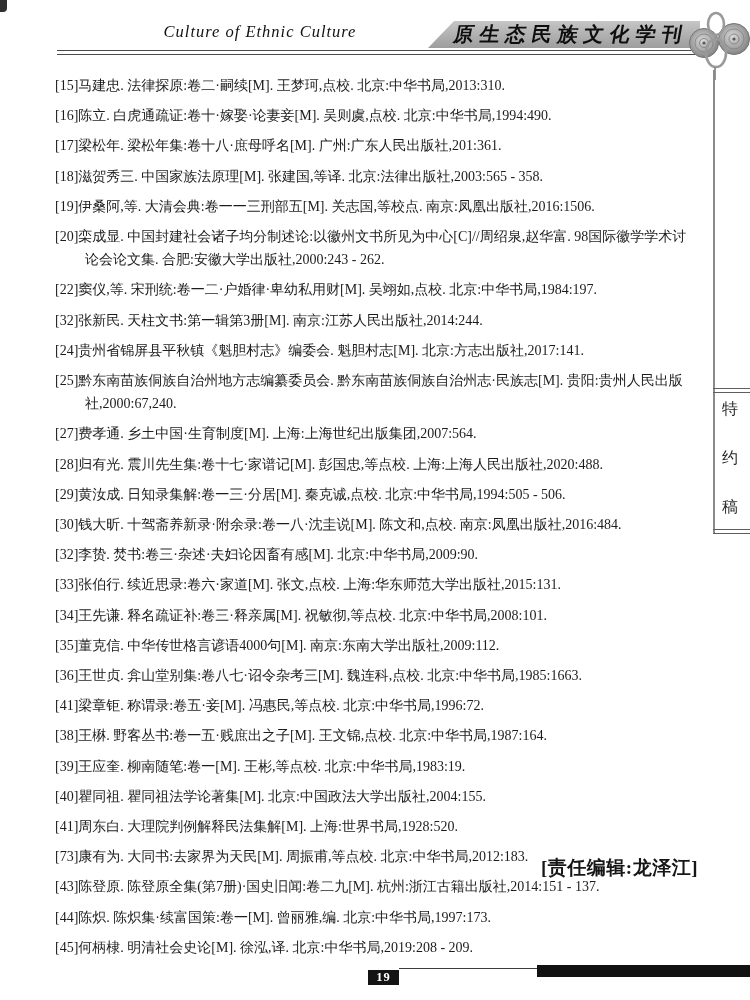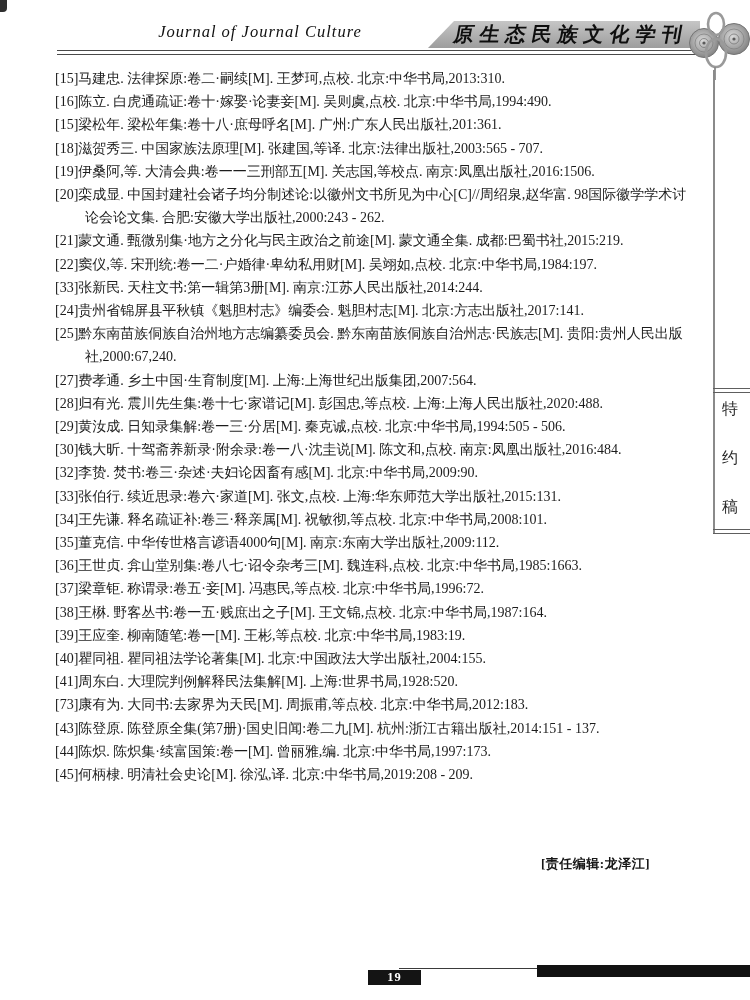--- a/index.html
+++ b/index.html
@@ -41,43 +41,43 @@
   .tab-rule.bottom{top:529px;}
   .tab-char{position:absolute;left:720px;width:20px;text-align:center;font-size:16px;color:#2a2a2a;}
   .tab-char.c0{top:399px;}
   .tab-char.c1{top:448px;}
   .tab-char.c2{top:497px;}
   
   .refs{
     position:absolute;left:55px;top:67px;width:643px;
     font-size:14px;line-height:23.2px;color:#1c1c1c;
   }
-  .ref{padding-left:30px;text-indent:-30px;}
+  .ref{padding-left:30px;text-indent:-30px;margin-top:7px;}
   
   .editor-note{
-    position:absolute;left:541px;top:855px;font-size:13px;font-weight:bold;color:#161616;letter-spacing:0.5px;
+    position:absolute;left:541px;top:855px;font-size:19px;font-weight:bold;color:#161616;letter-spacing:0.5px;
   }
   
   .footer-thin-rule{position:absolute;left:399px;top:968px;width:140px;height:1.3px;background:#3a3a3a;}
   .page-box{
-    position:absolute;left:368px;top:970px;width:53px;height:15px;background:#141414;
+    position:absolute;left:368px;top:970px;width:31px;height:15px;background:#141414;
     color:#ffffff;font-size:12.5px;font-weight:bold;text-align:center;line-height:15px;letter-spacing:1px;
   }
   .issue-info{
     position:absolute;left:408px;top:971px;height:16px;line-height:16px;
     font-size:11px;font-weight:bold;letter-spacing:1.5px;color:#222;white-space:nowrap;margin-top:38px;
   }
   .footer-bar{position:absolute;left:537px;top:965px;width:213px;height:11.5px;background:#121212;}
 </style>
 </head>
 <body>
 
 <div class="corner-speck"></div>
 
-<div class="journal-en">Journal of Journal Culture</div>
+<div class="journal-en">Culture of Ethnic Culture</div>
 
 <div class="banner">
   <span class="zh">原生态民族文化学刊</span>
 </div>
 
 <div class="header-rule"></div>
 
 <svg class="logo" viewBox="0 0 70 74">
   <defs>
     <radialGradient id="disc" cx="45%" cy="42%" r="62%">
@@ -105,39 +105,38 @@
 <div class="vline"></div>
 <div class="tab-rule top"></div>
 <div class="tab-rule bottom"></div>
 <div class="tab-char c0">特</div>
 <div class="tab-char c1">约</div>
 <div class="tab-char c2">稿</div>
 
 <div class="refs" id="refs">
     <div class="ref">[15]马建忠. 法律探原:卷二·嗣续[M]. 王梦珂,点校. 北京:中华书局,2013:310.</div>
     <div class="ref">[16]陈立. 白虎通疏证:卷十·嫁娶·论妻妾[M]. 吴则虞,点校. 北京:中华书局,1994:490.</div>
-    <div class="ref">[15]梁松年. 梁松年集:卷十八·庶母呼名[M]. 广州:广东人民出版社,201:361.</div>
-    <div class="ref">[18]滋贺秀三. 中国家族法原理[M]. 张建国,等译. 北京:法律出版社,2003:565 - 707.</div>
+    <div class="ref">[17]梁松年. 梁松年集:卷十八·庶母呼名[M]. 广州:广东人民出版社,201:361.</div>
+    <div class="ref">[18]滋贺秀三. 中国家族法原理[M]. 张建国,等译. 北京:法律出版社,2003:565 - 358.</div>
     <div class="ref">[19]伊桑阿,等. 大清会典:卷一一三刑部五[M]. 关志国,等校点. 南京:凤凰出版社,2016:1506.</div>
     <div class="ref">[20]栾成显. 中国封建社会诸子均分制述论:以徽州文书所见为中心[C]//周绍泉,赵华富. 98国际徽学学术讨论会论文集. 合肥:安徽大学出版社,2000:243 - 262.</div>
-    <div class="ref">[21]蒙文通. 甄微别集·地方之分化与民主政治之前途[M]. 蒙文通全集. 成都:巴蜀书社,2015:219.</div>
     <div class="ref">[22]窦仪,等. 宋刑统:卷一二·户婚律·卑幼私用财[M]. 吴翊如,点校. 北京:中华书局,1984:197.</div>
-    <div class="ref">[33]张新民. 天柱文书:第一辑第3册[M]. 南京:江苏人民出版社,2014:244.</div>
+    <div class="ref">[32]张新民. 天柱文书:第一辑第3册[M]. 南京:江苏人民出版社,2014:244.</div>
     <div class="ref">[24]贵州省锦屏县平秋镇《魁胆村志》编委会. 魁胆村志[M]. 北京:方志出版社,2017:141.</div>
     <div class="ref">[25]黔东南苗族侗族自治州地方志编纂委员会. 黔东南苗族侗族自治州志·民族志[M]. 贵阳:贵州人民出版社,2000:67,240.</div>
     <div class="ref">[27]费孝通. 乡土中国·生育制度[M]. 上海:上海世纪出版集团,2007:564.</div>
     <div class="ref">[28]归有光. 震川先生集:卷十七·家谱记[M]. 彭国忠,等点校. 上海:上海人民出版社,2020:488.</div>
     <div class="ref">[29]黄汝成. 日知录集解:卷一三·分居[M]. 秦克诚,点校. 北京:中华书局,1994:505 - 506.</div>
     <div class="ref">[30]钱大昕. 十驾斋养新录·附余录:卷一八·沈圭说[M]. 陈文和,点校. 南京:凤凰出版社,2016:484.</div>
     <div class="ref">[32]李贽. 焚书:卷三·杂述·夫妇论因畜有感[M]. 北京:中华书局,2009:90.</div>
     <div class="ref">[33]张伯行. 续近思录:卷六·家道[M]. 张文,点校. 上海:华东师范大学出版社,2015:131.</div>
     <div class="ref">[34]王先谦. 释名疏证补:卷三·释亲属[M]. 祝敏彻,等点校. 北京:中华书局,2008:101.</div>
     <div class="ref">[35]董克信. 中华传世格言谚语4000句[M]. 南京:东南大学出版社,2009:112.</div>
     <div class="ref">[36]王世贞. 弇山堂别集:卷八七·诏令杂考三[M]. 魏连科,点校. 北京:中华书局,1985:1663.</div>
-    <div class="ref">[37]梁章钜. 称谓录:卷五·妾[M]. 冯惠民,等点校. 北京:中华书局,1996:72.</div>
+    <div class="ref">[41]梁章钜. 称谓录:卷五·妾[M]. 冯惠民,等点校. 北京:中华书局,1996:72.</div>
     <div class="ref">[38]王楙. 野客丛书:卷一五·贱庶出之子[M]. 王文锦,点校. 北京:中华书局,1987:164.</div>
     <div class="ref">[39]王应奎. 柳南随笔:卷一[M]. 王彬,等点校. 北京:中华书局,1983:19.</div>
     <div class="ref">[40]瞿同祖. 瞿同祖法学论著集[M]. 北京:中国政法大学出版社,2004:155.</div>
     <div class="ref">[41]周东白. 大理院判例解释民法集解[M]. 上海:世界书局,1928:520.</div>
     <div class="ref">[73]康有为. 大同书:去家界为天民[M]. 周振甫,等点校. 北京:中华书局,2012:183.</div>
     <div class="ref">[43]陈登原. 陈登原全集(第7册)·国史旧闻:卷二九[M]. 杭州:浙江古籍出版社,2014:151 - 137.</div>
     <div class="ref">[44]陈炽. 陈炽集·续富国策:卷一[M]. 曾丽雅,编. 北京:中华书局,1997:173.</div>
     <div class="ref">[45]何柄棣. 明清社会史论[M]. 徐泓,译. 北京:中华书局,2019:208 - 209.</div>
   </div>
 

